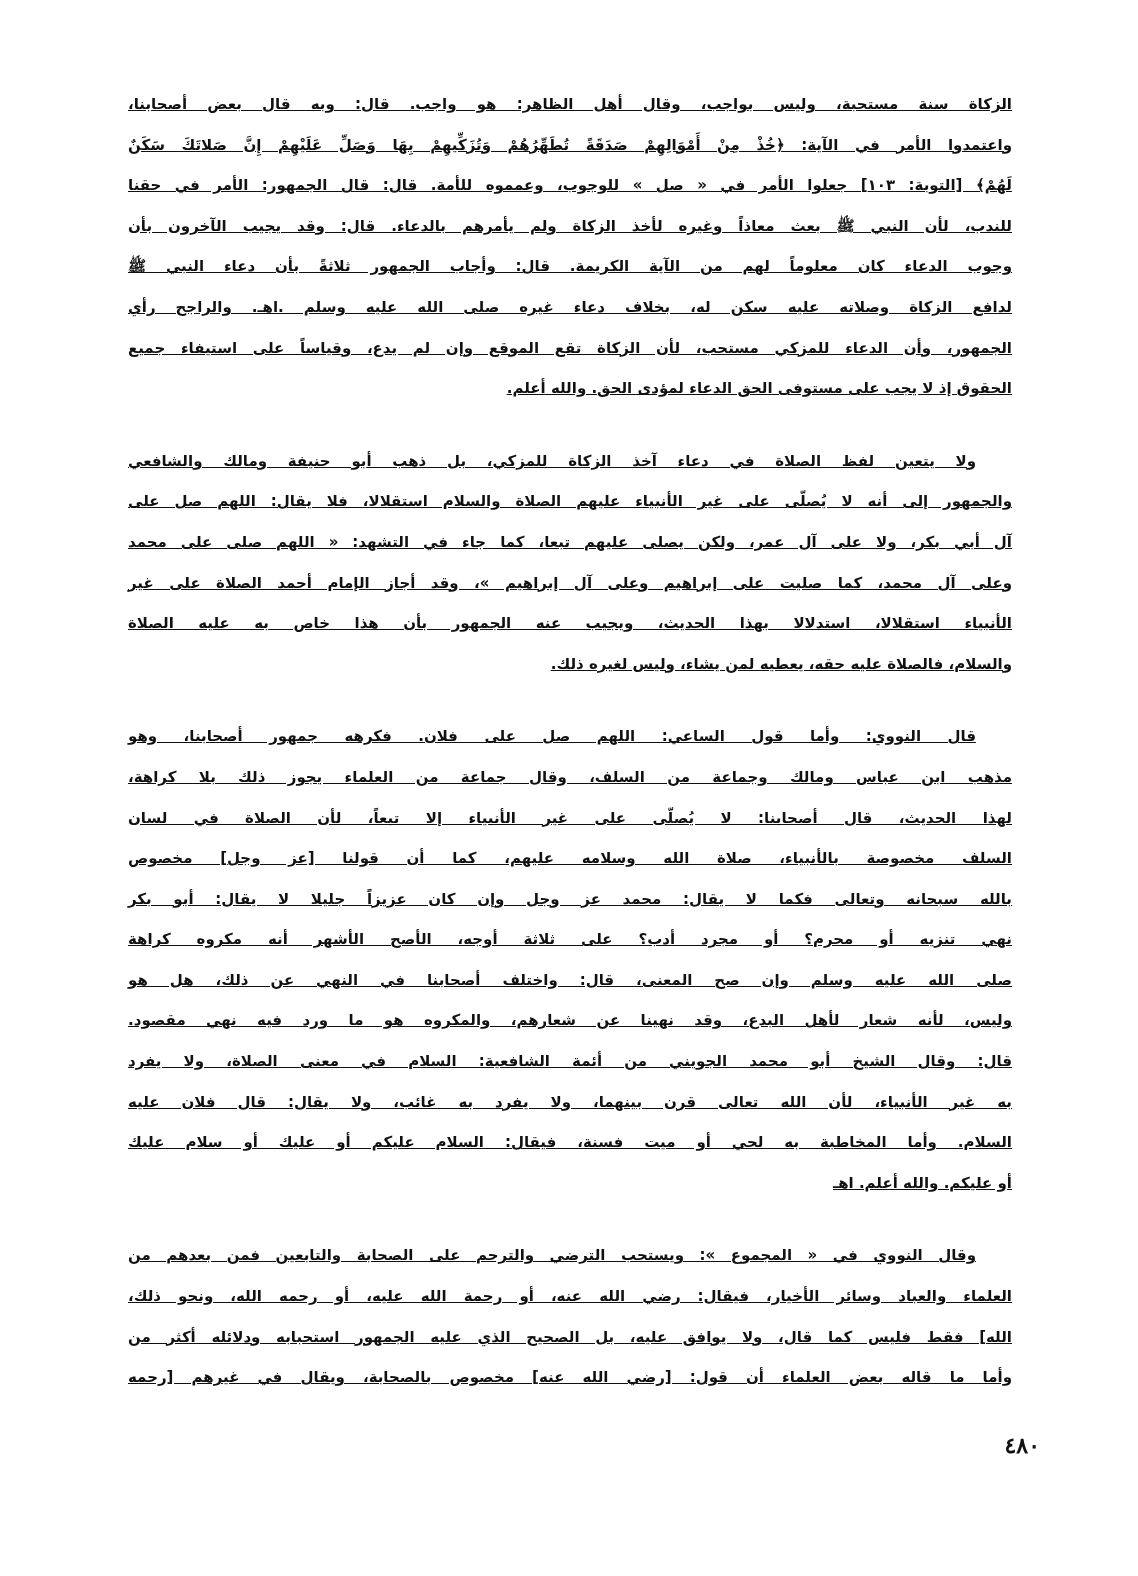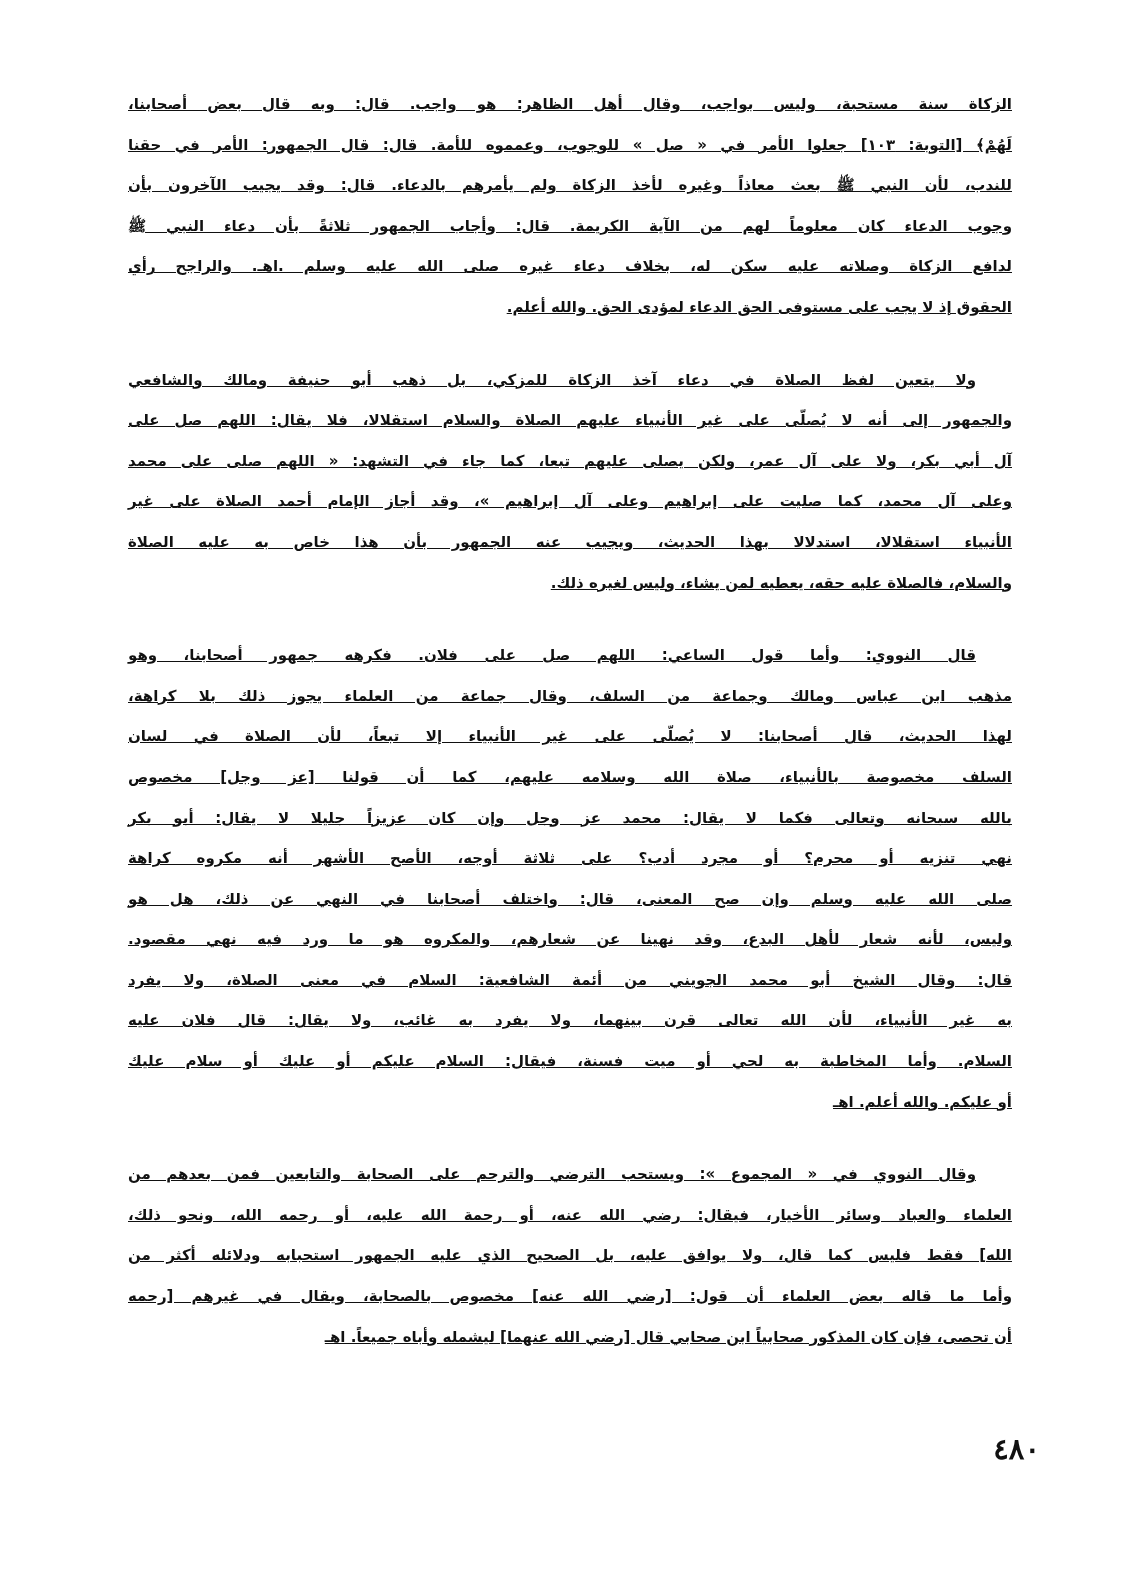--- a/index.html
+++ b/index.html
@@ -15,34 +15,36 @@
       display: block; font-size: 15px; line-height: 40.6px; height: 40.6px;
       white-space: nowrap; overflow: visible; text-align: justify; text-align-last: justify;
       font-weight: 600; letter-spacing: -0.2px; text-decoration: underline;
     }
     .line.last { text-align-last: right; }
     .para { margin-bottom: 12px; }
     .indent { padding-right: 36px; margin-top: 32px; }
     .ayah { font-weight: 800; }
     .page-number {
       position: absolute; left: 960px; top: 1432px; width: 80px; text-align: right;
-      direction: rtl; font-family: "DejaVu Serif", serif; font-size: 29px; font-weight: 700;
+      direction: rtl; font-family: "DejaVu Serif", serif; font-size: 22px; font-weight: 700;
     }
   </style>
 </head>
 <body>
 
 <div class="page">
 
   <div class="para">
     <span class="line">الزكاة سنة مستحبة، وليس بواجب، وقال أهل الظاهر: هو واجب. قال: وبه قال بعض أصحابنا،</span>
+    <span class="line ayah">واعتمدوا الأمر في الآية: ﴿خُذْ مِنْ أَمْوَالِهِمْ صَدَقَةً تُطَهِّرُهُمْ وَتُزَكِّيهِمْ بِهَا وَصَلِّ عَلَيْهِمْ إِنَّ صَلاتَكَ سَكَنٌ</span>
     <span class="line">لَهُمْ﴾ [التوبة: ١٠٣] جعلوا الأمر في « صل » للوجوب، وعمموه للأمة. قال: قال الجمهور: الأمر في حقنا</span>
     <span class="line">للندب، لأن النبي ﷺ بعث معاذاً وغيره لأخذ الزكاة ولم يأمرهم بالدعاء. قال: وقد يجيب الآخرون بأن</span>
     <span class="line">وجوب الدعاء كان معلوماً لهم من الآية الكريمة. قال: وأجاب الجمهور ثلاثةً بأن دعاء النبي ﷺ</span>
     <span class="line">لدافع الزكاة وصلاته عليه سكن له، بخلاف دعاء غيره صلى الله عليه وسلم .اهـ. والراجح رأي</span>
+    <span class="line">الجمهور، وأن الدعاء للمزكي مستحب، لأن الزكاة تقع الموقع وإن لم يدع، وقياساً على استيفاء جميع</span>
     <span class="line last">الحقوق إذ لا يجب على مستوفى الحق الدعاء لمؤدى الحق. والله أعلم.</span>
   </div>
 
   <div class="para">
     <span class="line indent">ولا يتعين لفظ الصلاة في دعاء آخذ الزكاة للمزكي، بل ذهب أبو حنيفة ومالك والشافعي</span>
     <span class="line">والجمهور إلى أنه لا يُصلّى على غير الأنبياء عليهم الصلاة والسلام استقلالا، فلا يقال: اللهم صل على</span>
     <span class="line">آل أبي بكر، ولا على آل عمر، ولكن يصلى عليهم تبعا، كما جاء في التشهد: « اللهم صلى على محمد</span>
     <span class="line">وعلى آل محمد، كما صليت على إبراهيم وعلى آل إبراهيم »، وقد أجاز الإمام أحمد الصلاة على غير</span>
     <span class="line">الأنبياء استقلالا، استدلالا بهذا الحديث، ويجيب عنه الجمهور بأن هذا خاص به عليه الصلاة</span>
     <span class="line last">والسلام، فالصلاة عليه حقه، يعطيه لمن يشاء، وليس لغيره ذلك.</span>
@@ -61,18 +63,17 @@
     <span class="line">به غير الأنبياء، لأن الله تعالى قرن بينهما، ولا يفرد به غائب، ولا يقال: قال فلان عليه</span>
     <span class="line">السلام. وأما المخاطبة به لحي أو ميت فسنة، فيقال: السلام عليكم أو عليك أو سلام عليك</span>
     <span class="line last">أو عليكم. والله أعلم. اهـ</span>
   </div>
 
   <div class="para">
     <span class="line indent">وقال النووي في « المجموع »: ويستحب الترضي والترحم على الصحابة والتابعين فمن بعدهم من</span>
     <span class="line">العلماء والعباد وسائر الأخيار، فيقال: رضي الله عنه، أو رحمة الله عليه، أو رحمه الله، ونحو ذلك،</span>
     <span class="line">الله] فقط فليس كما قال، ولا يوافق عليه، بل الصحيح الذي عليه الجمهور استحبابه ودلائله أكثر من</span>
     <span class="line">وأما ما قاله بعض العلماء أن قول: [رضي الله عنه] مخصوص بالصحابة، ويقال في غيرهم [رحمه</span>
-    <span class="line last">أن تحصى، فإن كان المذكور صحابياً ابن صحابي قال [رضي الله عنهما] ليشمله وأباه جميعاً. اهـ</span>
   </div>
 
 </div>
 
 <div class="page-number">٤٨٠</div>
 
 </body></html>

